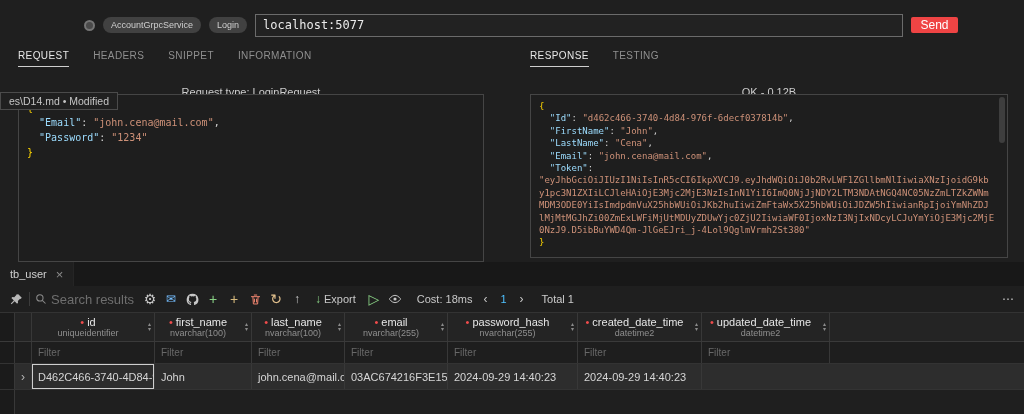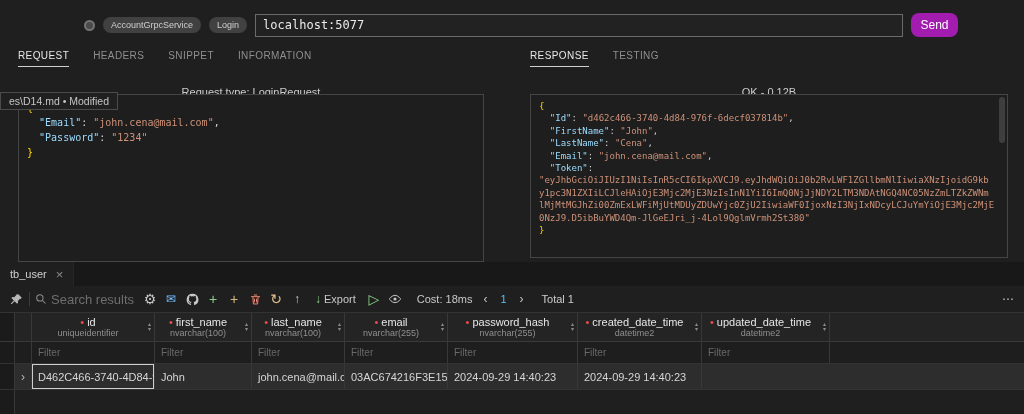--- a/index.html
+++ b/index.html
@@ -7,21 +7,21 @@
   body { background:#1f1f1f; font-family:"Liberation Sans", sans-serif; color:#cccccc; }
   .app { position:relative; width:1024px; height:414px; background:#1f1f1f; }
 
   
   .topbar { position:absolute; top:12px; left:0; right:0; height:26px;
             display:flex; align-items:center; gap:8px; padding:0 66px 0 84px;justify-content:center; }
   .status-dot { width:11px; height:11px; border-radius:50%; background:#4a4a4a; border:2px solid #757575; flex:none; }
   .badge { background:#414141; color:#cfcfcf; font-size:9px; padding:3px 8px; border-radius:9px; white-space:nowrap; cursor:pointer; }
   .url-input { flex:1; height:23px; background:#222222; border:1px solid #6b6b6b; color:#eaeaea;
                font-family:"DejaVu Sans Mono", monospace; font-size:12px; padding:0 7px; outline:none; }
-  .send-btn { width:47px; height:24px; background:#a21caf; color:#ffffff; border:none; border-radius:8px;
+  .send-btn { width:47px; height:16px; background:#ef4444; color:#ffffff; border:none; border-radius:2px;
               font-size:12px; font-family:"Liberation Sans", sans-serif; cursor:pointer; }
 
   
   .tabs-row { position:absolute; top:50px; left:0; right:0; height:22px; }
   .tabs-left, .tabs-right { position:absolute; top:0; display:flex; gap:24px; }
   .tabs-left { left:18px; } .tabs-right { left:530px; }
   .tab { font-size:10px; letter-spacing:0.4px; color:#8f8f8f; padding-bottom:5px; cursor:pointer; }
   .tab.active { color:#e7e7e7; border-bottom:1px solid #cfcfcf; }
 
   
@@ -130,20 +130,21 @@
   <div class="code-panel response">
     <span class="vthumb"></span>
   <div class="code-line"><span class="tk-brace">{</span></div>
       <div class="code-line"><span class="tk-punc">  </span><span class="tk-key">"Id"</span><span class="tk-punc">: </span><span class="tk-str">"d462c466-3740-4d84-976f-6decf037814b"</span><span class="tk-punc">,</span></div>
       <div class="code-line"><span class="tk-punc">  </span><span class="tk-key">"FirstName"</span><span class="tk-punc">: </span><span class="tk-str">"John"</span><span class="tk-punc">,</span></div>
       <div class="code-line"><span class="tk-punc">  </span><span class="tk-key">"LastName"</span><span class="tk-punc">: </span><span class="tk-str">"Cena"</span><span class="tk-punc">,</span></div>
       <div class="code-line"><span class="tk-punc">  </span><span class="tk-key">"Email"</span><span class="tk-punc">: </span><span class="tk-str">"john.cena@mail.com"</span><span class="tk-punc">,</span></div>
       <div class="code-line"><span class="tk-punc">  </span><span class="tk-key">"Token"</span><span class="tk-punc">: </span></div>
       <div class="code-line"><span class="tk-str">"eyJhbGciOiJIUzI1NiIsInR5cCI6IkpXVCJ9.eyJhdWQiOiJ0b2RvLWF1ZGllbmNlIiwiaXNzIjoidG9kb</span></div>
       <div class="code-line"><span class="tk-str">y1pc3N1ZXIiLCJleHAiOjE3Mjc2MjE3NzIsInN1YiI6ImQ0NjJjNDY2LTM3NDAtNGQ4NC05NzZmLTZkZWNm</span></div>
+      <div class="code-line"><span class="tk-str">MDM3ODE0YiIsImdpdmVuX25hbWUiOiJKb2huIiwiZmFtaWx5X25hbWUiOiJDZW5hIiwianRpIjoiYmNhZDJ</span></div>
       <div class="code-line"><span class="tk-str">lMjMtMGJhZi00ZmExLWFiMjUtMDUyZDUwYjc0ZjU2IiwiaWF0IjoxNzI3NjIxNDcyLCJuYmYiOjE3Mjc2MjE</span></div>
       <div class="code-line"><span class="tk-str">0NzJ9.D5ibBuYWD4Qm-JlGeEJri_j-4Lol9QglmVrmh2St380"</span></div>
       <div class="code-line"><span class="tk-brace">}</span></div>
     </div>
 
   <div class="file-tooltip">es\D14.md • Modified</div>
 
   <div class="db">
 
     <div class="db-tabbar">

